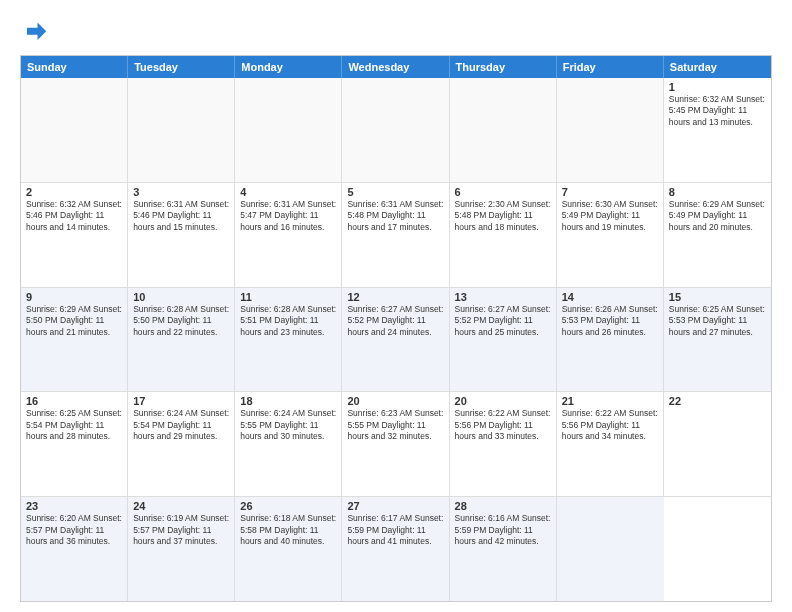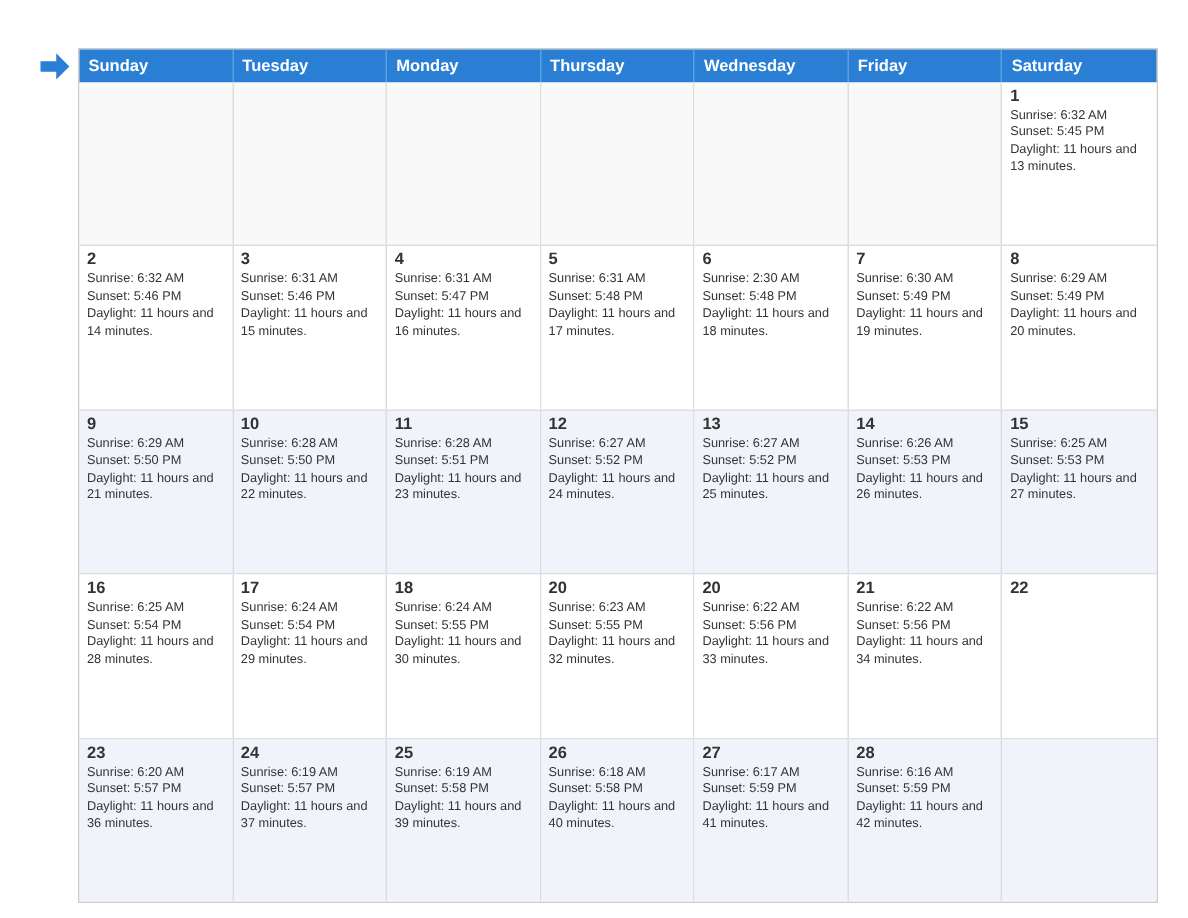--- a/index.html
+++ b/index.html
@@ -6,23 +6,23 @@
     body {
       font-family: Arial, sans-serif;
       background: #fff;
       width: 792px;
       height: 612px;
       overflow: hidden;
     }
     .page {
       width: 792px;
       height: 612px;
-      padding: 32px 20px 10px 20px;
-      display: flex;
-      flex-direction: row;
+      padding: 19px 20px 10px 20px;
+      display: flex;
+      flex-direction: column;
     }
     .header {
       display: flex;
       justify-content: space-between;
       align-items: flex-start;
       margin-bottom: 8px;
     }
     .logo {
       display: flex;
       align-items: center;
@@ -132,22 +132,22 @@
       <div class="subtitle"></div>
     </div>
   </div>
 
   <div class="calendar">
     <div class="cal-header">
 
     <div class="cal-header-cell">Sunday</div>
         <div class="cal-header-cell">Tuesday</div>
         <div class="cal-header-cell">Monday</div>
+        <div class="cal-header-cell">Wednesday</div>
         <div class="cal-header-cell">Thursday</div>
-        <div class="cal-header-cell">Wednesday</div>
         <div class="cal-header-cell">Friday</div>
         <div class="cal-header-cell">Saturday</div>
       </div>
     <div class="cal-body">
 
     <div class="cal-row">
           <div class="cal-cell empty"></div>
           <div class="cal-cell empty"></div>
           <div class="cal-cell empty"></div>
           <div class="cal-cell empty"></div>
@@ -319,27 +319,20 @@
 and 36 minutes.</div>
           </div>
           <div class="cal-cell alt-row">
             <span class="day-number">24</span>
             <div class="cell-info">Sunrise: 6:19 AM
 Sunset: 5:57 PM
 Daylight: 11 hours
 and 37 minutes.</div>
           </div>
           <div class="cal-cell alt-row">
-            <span class="day-number">25</span>
-            <div class="cell-info">Sunrise: 6:19 AM
-Sunset: 5:58 PM
-Daylight: 11 hours
-and 39 minutes.</div>
-          </div>
-          <div class="cal-cell alt-row">
             <span class="day-number">26</span>
             <div class="cell-info">Sunrise: 6:18 AM
 Sunset: 5:58 PM
 Daylight: 11 hours
 and 40 minutes.</div>
           </div>
           <div class="cal-cell alt-row">
             <span class="day-number">27</span>
             <div class="cell-info">Sunrise: 6:17 AM
 Sunset: 5:59 PM

